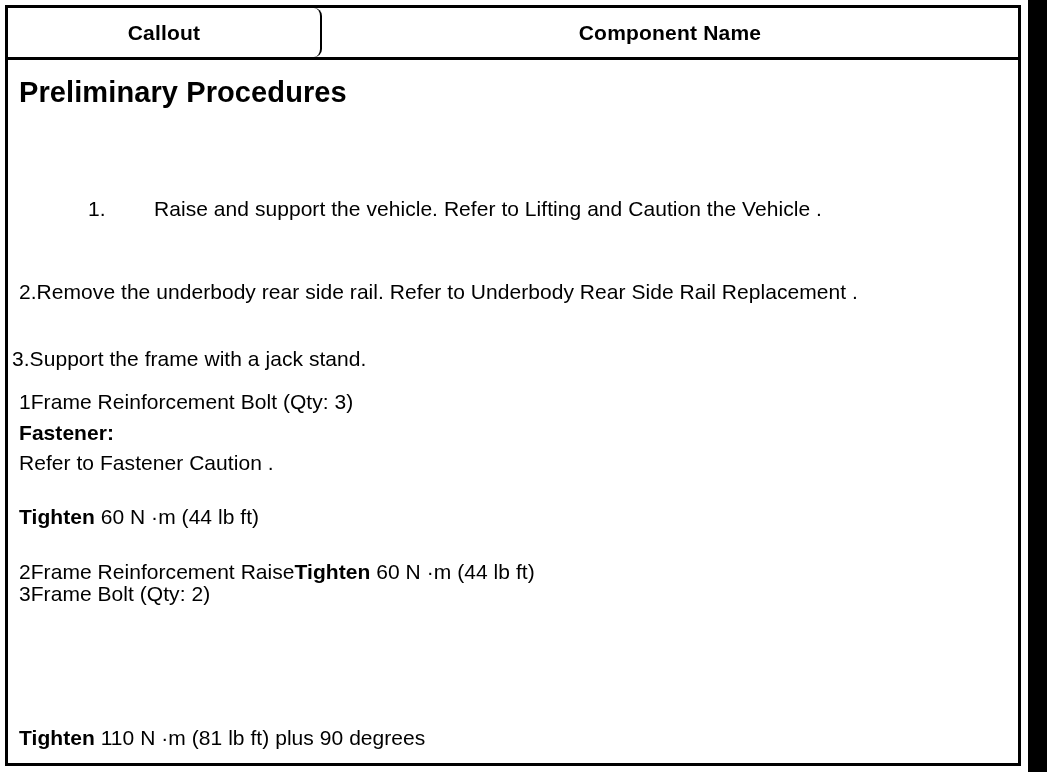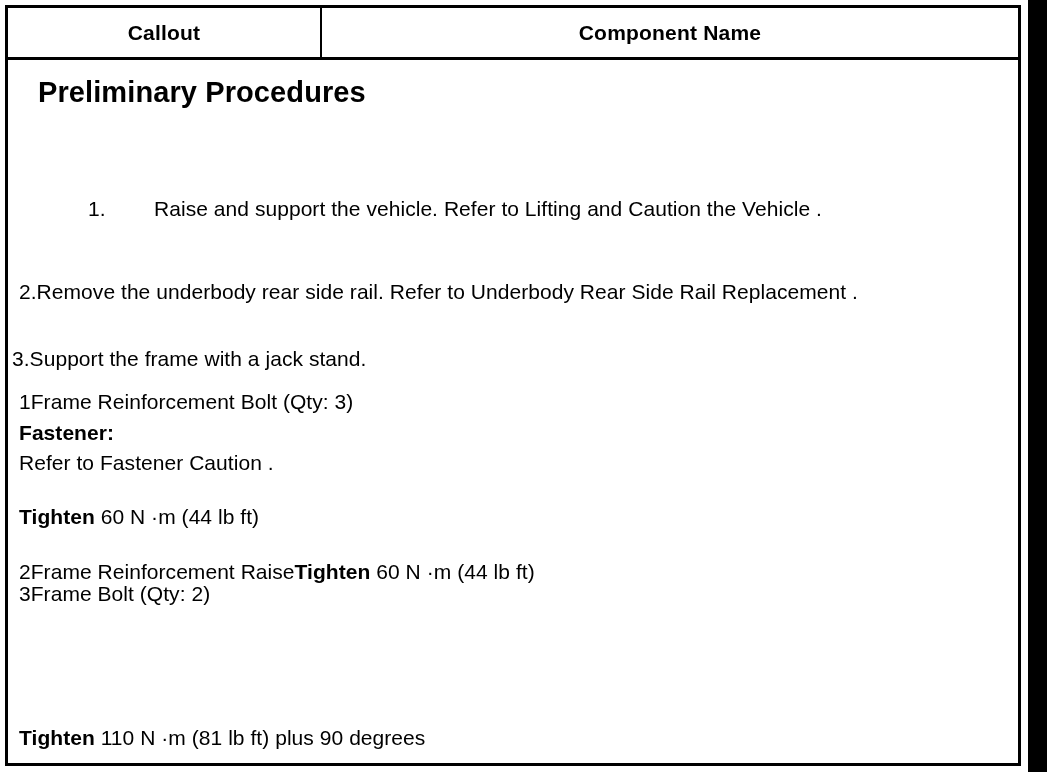--- a/index.html
+++ b/index.html
@@ -55,20 +55,21 @@
     align-items: center;
   }
   .th-callout {
     box-sizing: border-box;
     width: 314px;
     height: 100%;
     border-right: 2px solid #000000;
     display: flex;
     align-items: center;
     justify-content: center;
+    border-radius: 8px;
   }
   .th-component {
     box-sizing: border-box;
     flex: 1 1 auto;
     height: 100%;
     display: flex;
     align-items: center;
     justify-content: center;
   }
   .th-text {
@@ -87,21 +88,20 @@
   }
 
   .section-title {
     position: absolute;
     left: 11px;
     top: 16px;
     font-size: 29px;
     font-weight: bold;
     letter-spacing: 0.1px;
     white-space: nowrap;
-    margin-left: 19px;
   }
 
   .line {
     position: absolute;
     font-size: 21px;
     line-height: 24px;
     white-space: nowrap;
     letter-spacing: 0.05px;
   }
   .line b { font-weight: bold; }

